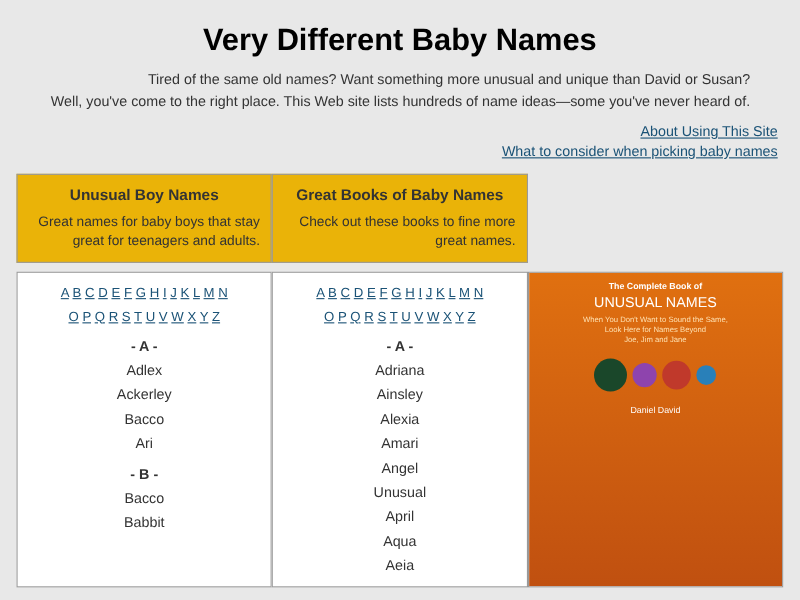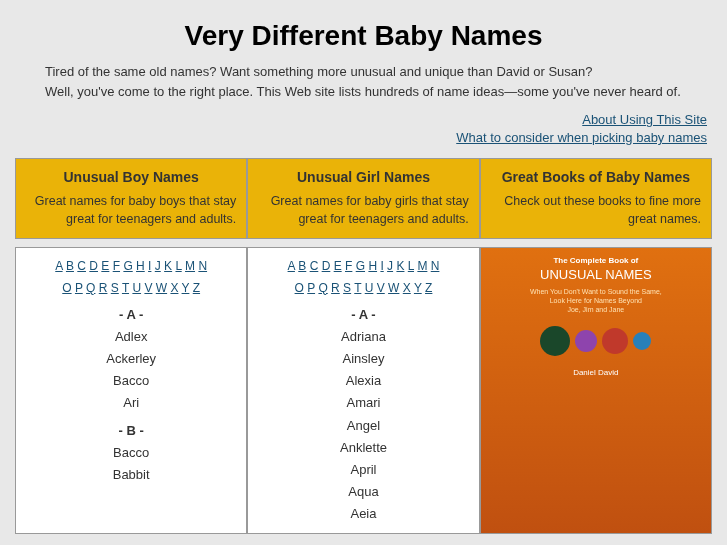--- a/index.html
+++ b/index.html
@@ -23,21 +23,21 @@
       padding: 10px 0 5px 0;
     }
     .subtitle {
       text-align: center;
       font-size: 17px;
       font-weight: bold;
       color: #333;
       padding: 5px 0;
     }
     .intro-text {
-      text-align: left;
+      text-align: right;
       font-size: 13px;
       color: #333;
       line-height: 1.5;
       padding: 5px 30px;
     }
     .links-area {
       text-align: right;
       padding: 6px 5px 2px 0;
     }
     .links-area a {
@@ -139,24 +139,20 @@
     <a href="#">What to consider when picking baby names</a>
   </div>
 
   <div class="main-grid">
 
     <div class="grid-cell header-cell">
       <div class="cell-title">Unusual Boy Names</div>
       <div class="cell-desc">Great names for baby boys that stay great for teenagers and adults.</div>
     </div>
 
-    <div class="grid-cell header-cell">
-      <div class="cell-title">Unusual Girl Names</div>
-      <div class="cell-desc">Great names for baby girls that stay great for teenagers and adults.</div>
-    </div>
 
     <div class="grid-cell header-cell books">
       <div class="cell-title">Great Books of Baby Names</div>
       <div class="cell-desc">Check out these books to fine more great names.</div>
     </div>
   </div>
 
   <div class="main-grid">
 
     <div class="grid-cell names-cell">
@@ -178,21 +174,21 @@
       <div class="alpha-links">
         <a href="#">A</a> <a href="#">B</a> <a href="#">C</a> <a href="#">D</a> <a href="#">E</a> <a href="#">F</a> <a href="#">G</a> <a href="#">H</a> <a href="#">I</a> <a href="#">J</a> <a href="#">K</a> <a href="#">L</a> <a href="#">M</a> <a href="#">N</a><br>
         <a href="#">O</a> <a href="#">P</a> <a href="#">Q</a> <a href="#">R</a> <a href="#">S</a> <a href="#">T</a> <a href="#">U</a> <a href="#">V</a> <a href="#">W</a> <a href="#">X</a> <a href="#">Y</a> <a href="#">Z</a>
       </div>
       <div class="section-header">- A -</div>
       <div class="name-item">Adriana</div>
       <div class="name-item">Ainsley</div>
       <div class="name-item">Alexia</div>
       <div class="name-item">Amari</div>
       <div class="name-item">Angel</div>
-      <div class="name-item">Anklette</div>
+      <div class="name-item">Unusual</div>
       <div class="name-item">April</div>
       <div class="name-item">Aqua</div>
       <div class="name-item">Aeia</div>
     </div>
 
     <div class="grid-cell" style="padding:0; overflow:hidden;">
       <div class="book-cover">
         <div style="font-size:8px; font-weight:bold; color:#fff; text-align:left; margin-bottom:2px;">The Complete Book of</div>
         <div style="font-size:13px; font-weight:normal; color:#fff; text-align:center; margin-bottom:4px; line-height:1.2;">UNUSUAL NAMES</div>
         <div style="font-size:7px; color:#ffe0b0; text-align:center; line-height:1.3; margin-bottom:8px;">When You Don't Want to Sound the Same,<br>Look Here for Names Beyond<br>Joe, Jim and Jane</div>

